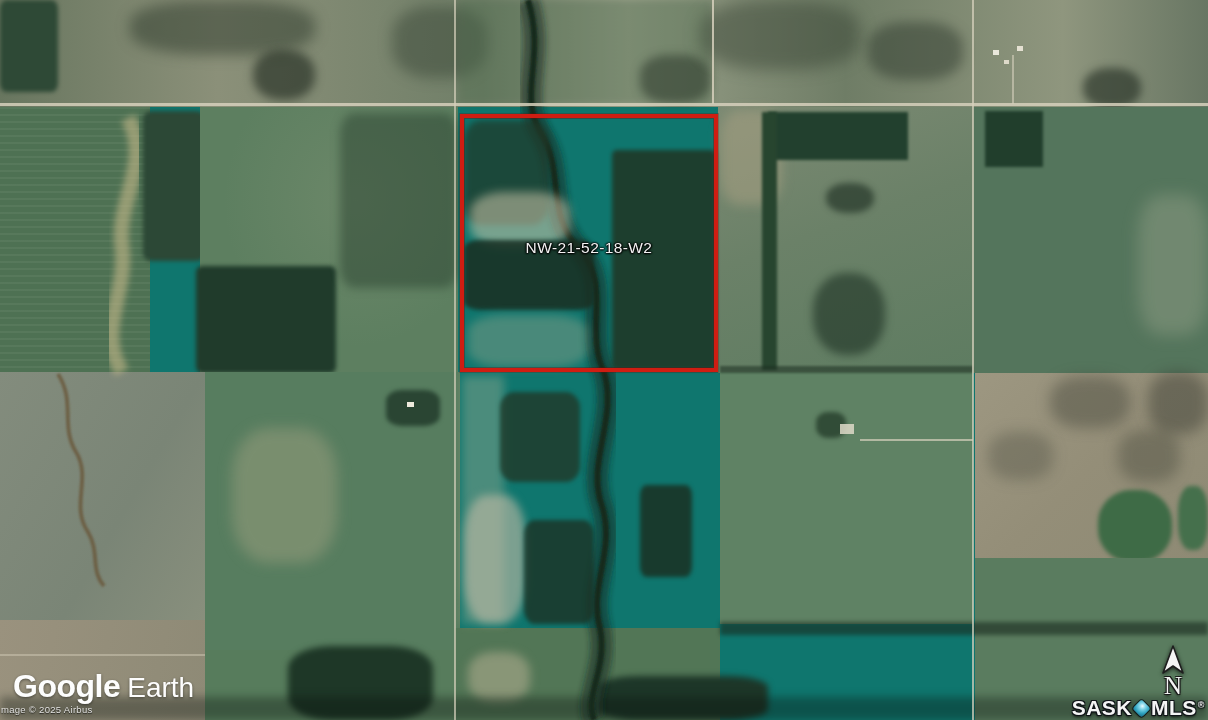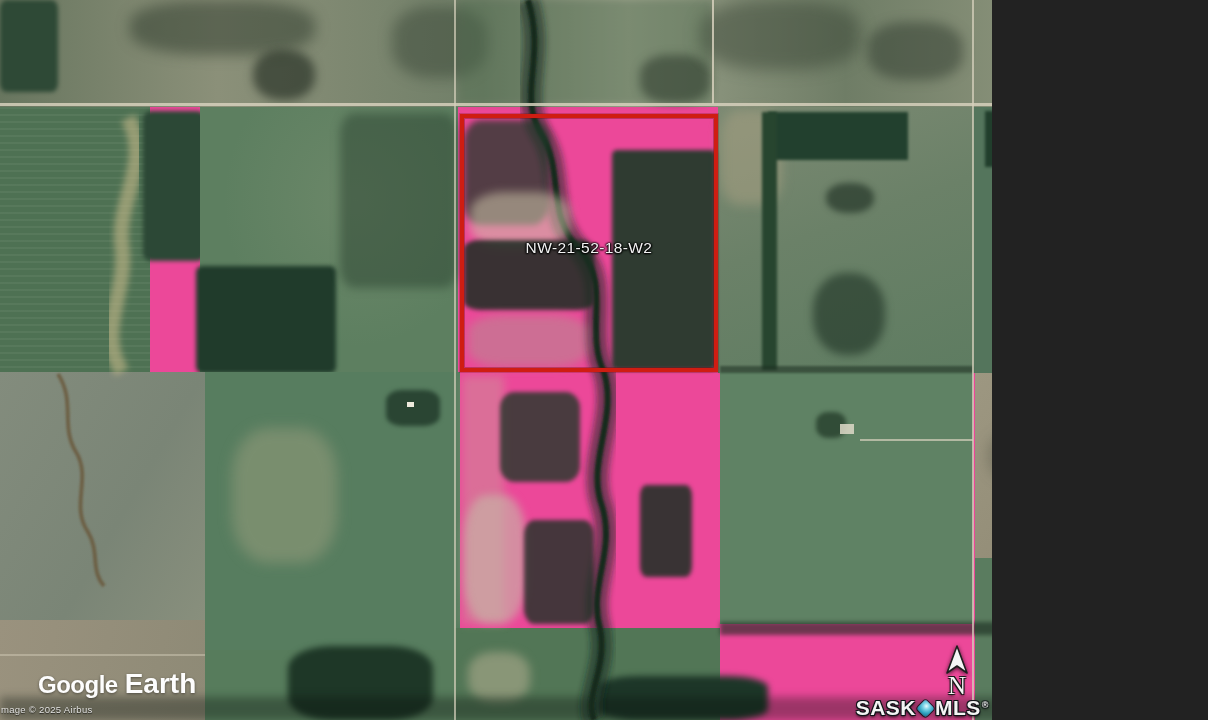--- a/index.html
+++ b/index.html
@@ -1,40 +1,40 @@
 <!DOCTYPE html>
 <html style="--red: #cf1d12; --diamond: #2fa3c0;"><head>
 <meta charset="utf-8">
 <style>
   html,body{margin:0;padding:0;background:#222;}
   .stage{
-    position:relative;width:992px;height:720px;overflow:hidden;
-    background:#ec4899;font-family:"Liberation Sans",sans-serif;
+    position:relative;width:1208px;height:720px;overflow:hidden;
+    background:#0f766e;font-family:"Liberation Sans",sans-serif;
     -webkit-user-select:none;user-select:none;
   }
   .f{position:absolute;}
   .road{position:absolute;background:#d6d0bc;opacity:.85;}
   svg.creeks{position:absolute;left:0;top:0;pointer-events:none;}
 
   
   .parcel{position:absolute;box-sizing:border-box;border:4px solid var(--red,#cf1d12);
     box-shadow:inset 0 0 0 1px rgba(110,10,5,.35), 0 0 0 1px rgba(110,10,5,.25);}
   .parcel-nw{left:460px;top:114px;width:258px;height:258px;}
   .parcel-sw{left:460px;top:372px;width:260px;height:254px;border-top:none;}
   .plabel{position:absolute;left:0;right:0;text-align:center;color:#f2f2f2;
     font-size:15.5px;letter-spacing:.4px;
     text-shadow:0 0 2px #000,0 1px 2px #000,1px 0 2px #000,-1px 0 2px #000;}
   .plabel-nw{top:121px;}
   .plabel-sw{top:113px;}
 
   
   .ge-logo{position:absolute;left:13px;top:668px;color:#fdfdfd;
     text-shadow:0 1px 3px rgba(0,0,0,.45);white-space:nowrap;}
-  .ge1{font-size:24px;font-weight:600;letter-spacing:-.5px;margin-left:25px;}
-  .ge2{font-size:28px;font-weight:700;margin-left:7px;letter-spacing:0;}
+  .ge1{font-size:32px;font-weight:600;letter-spacing:-.5px;}
+  .ge2{font-size:28px;font-weight:400;margin-left:7px;letter-spacing:0;}
   .copyright{position:absolute;left:-2px;top:704px;font-size:9.5px;
     color:rgba(250,250,250,.85);letter-spacing:.3px;
     text-shadow:0 1px 1px rgba(0,0,0,.7);}
 
   
   .compass{position:absolute;right:14px;top:645px;width:42px;text-align:center;}
   .compass svg{display:block;margin:0 auto;filter:drop-shadow(0 1px 2px rgba(0,0,0,.7));}
   .compass .n{font-family:"Liberation Serif",serif;font-size:25px;line-height:22px;
     color:#f5f5f5;text-shadow:-1px -1px 0 #1a1a1a,1px -1px 0 #1a1a1a,
     -1px 1px 0 #1a1a1a,1px 1px 0 #1a1a1a,0 2px 3px rgba(0,0,0,.8);}

